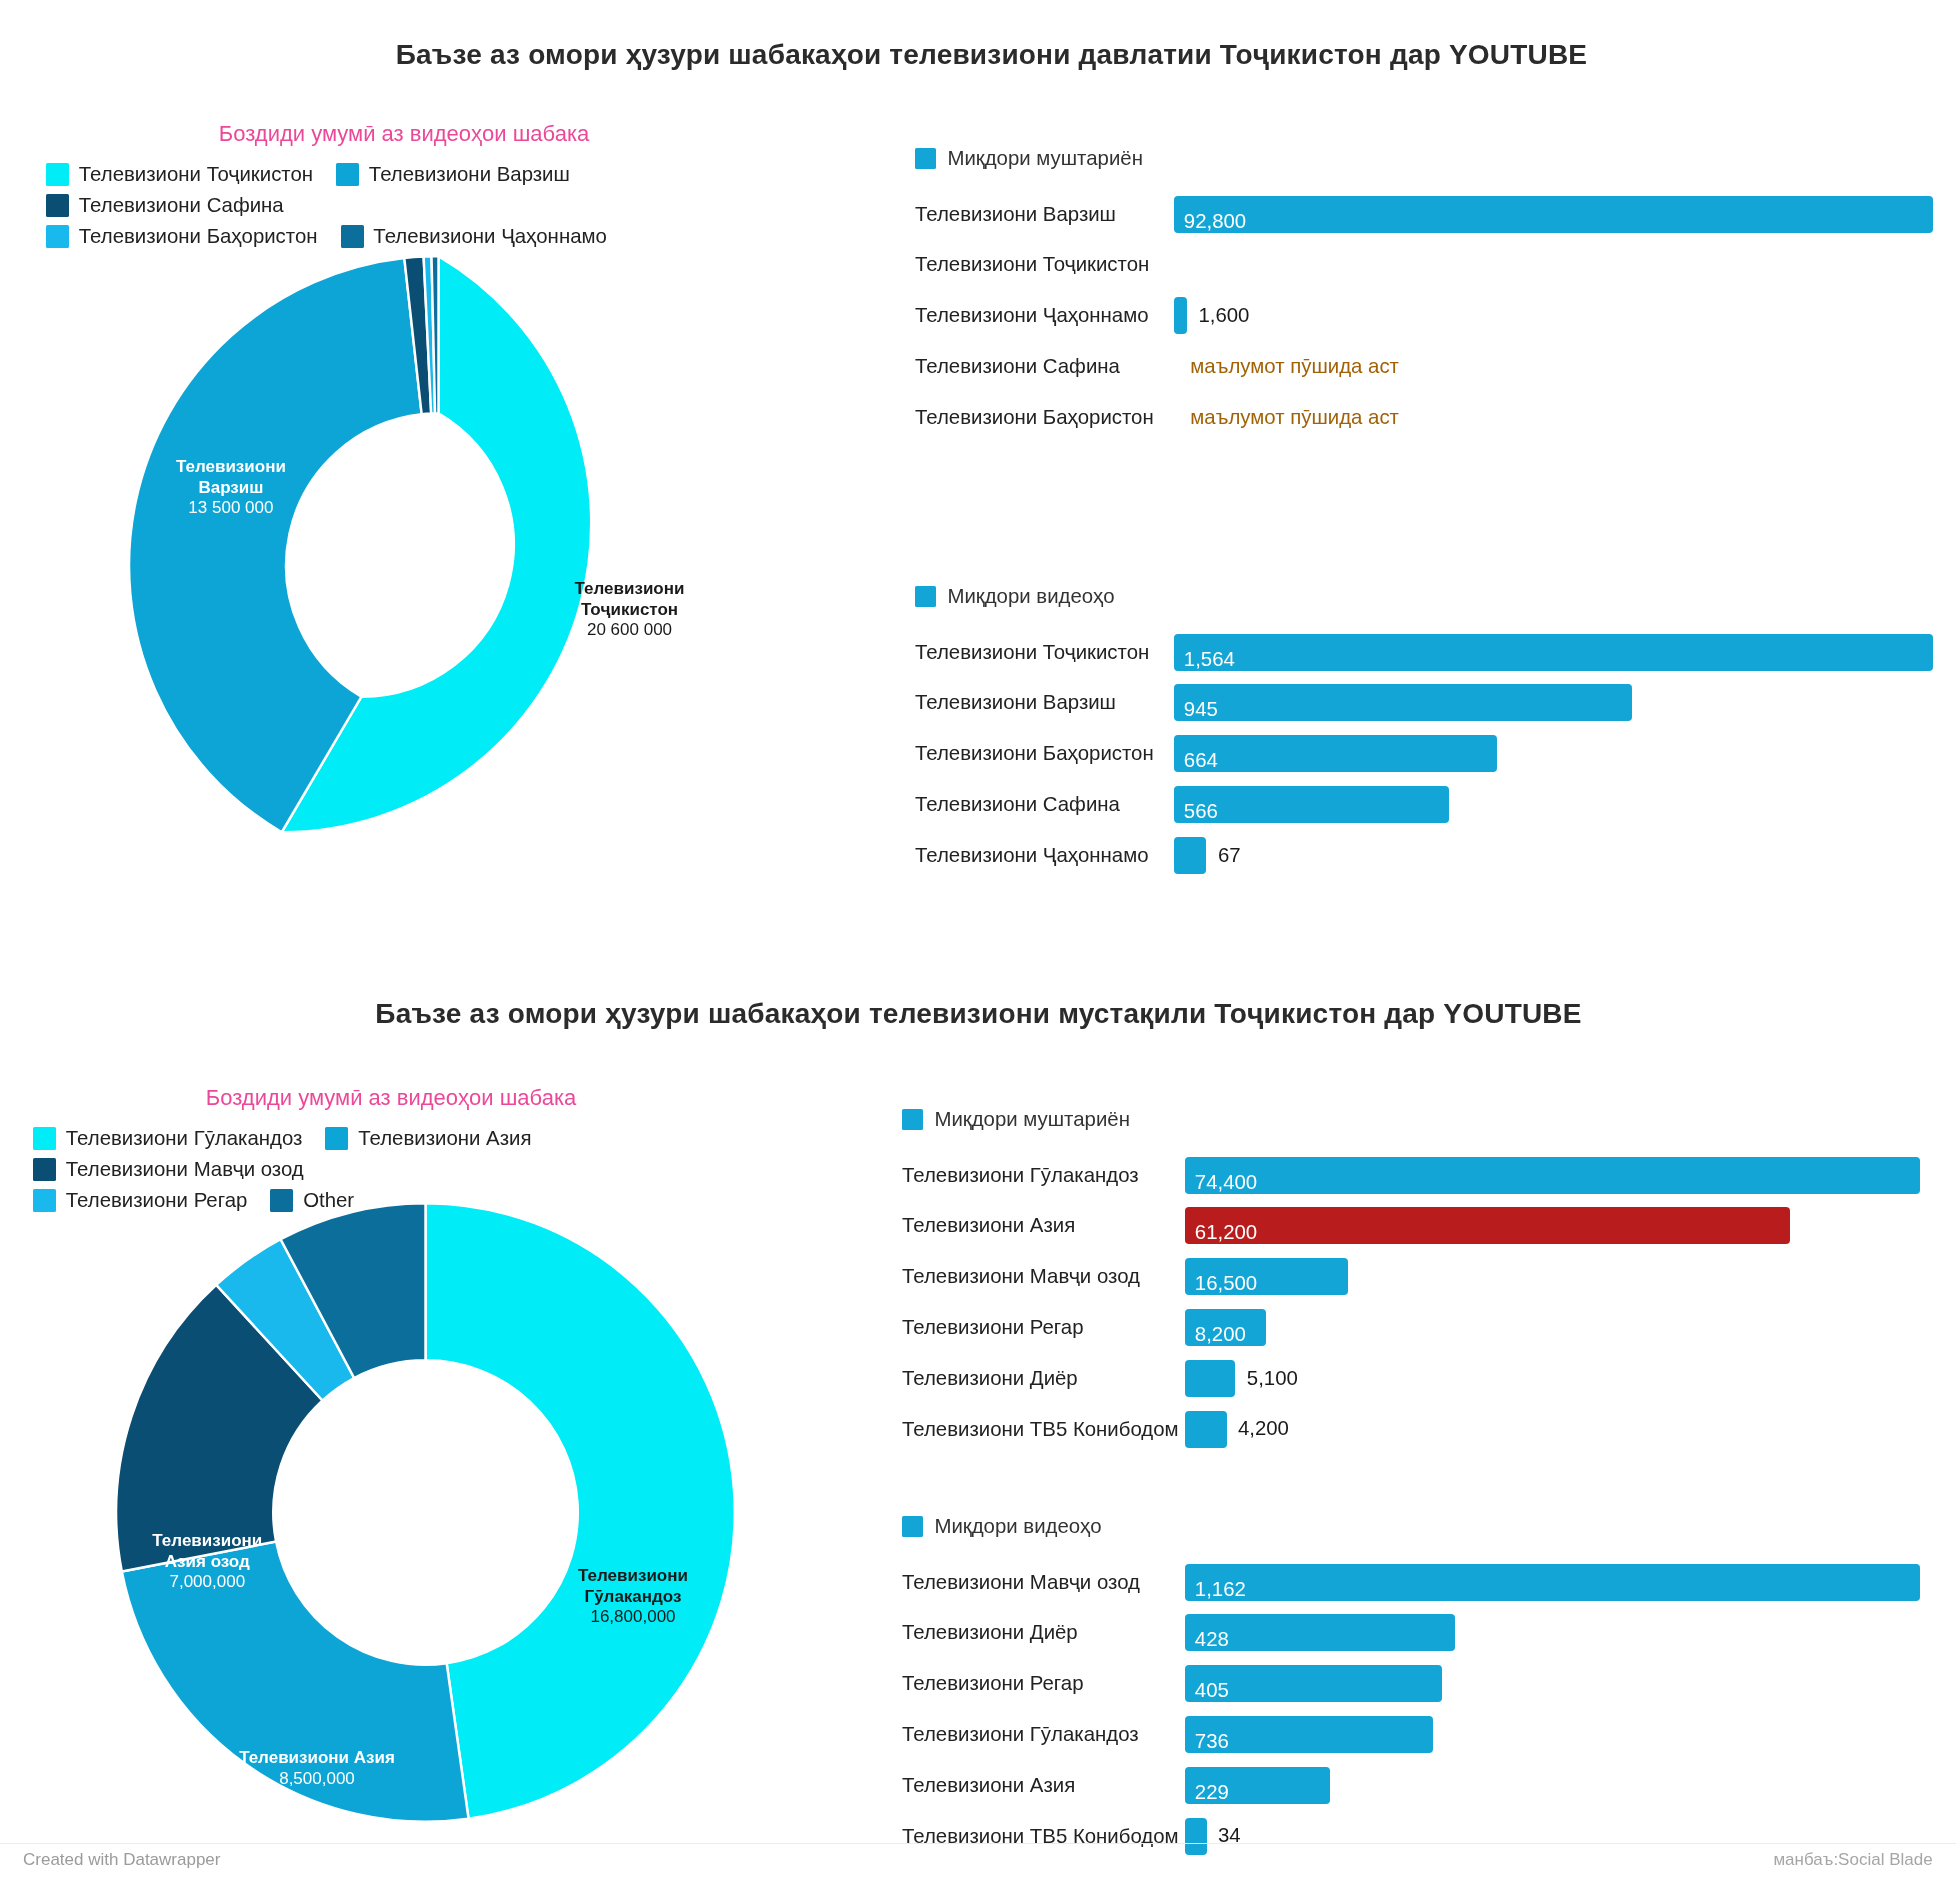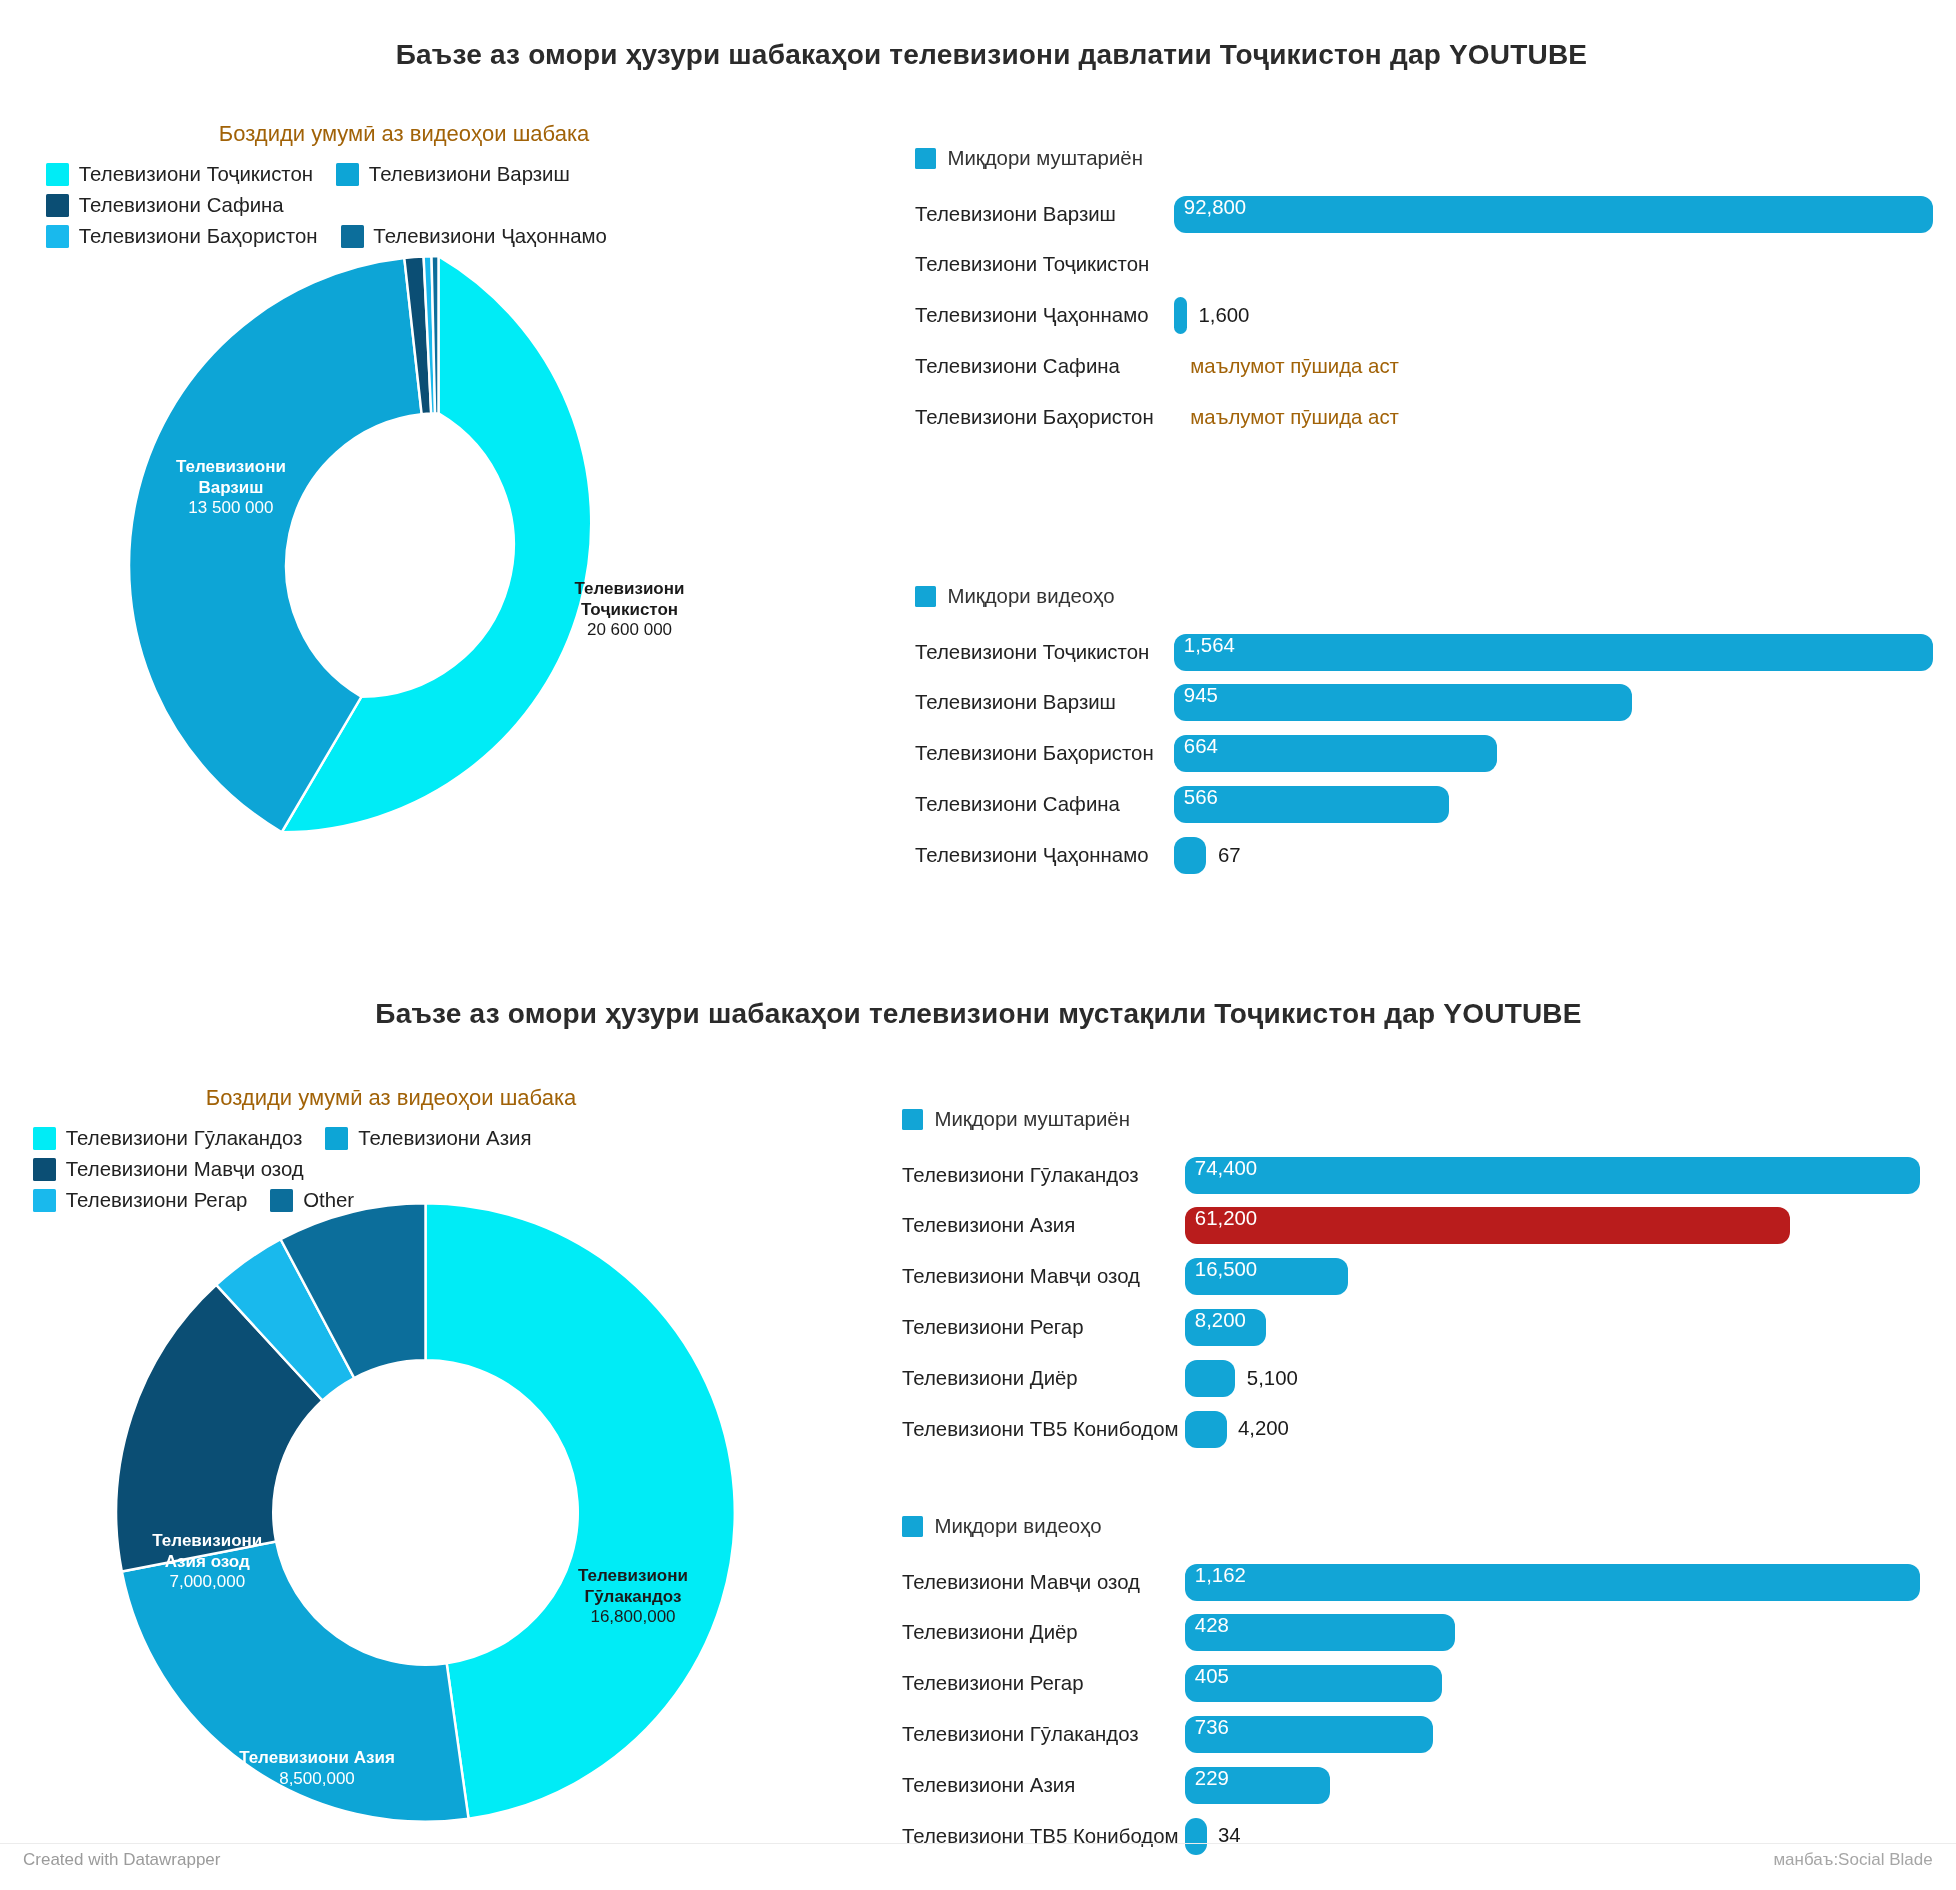--- a/index.html
+++ b/index.html
@@ -7,21 +7,21 @@
     width:1957px;height:1891px;background:#ffffff;
     font-family:"Liberation Sans","DejaVu Sans",sans-serif;
     color:#1a1a1a;position:relative;overflow:hidden;
   }
   .panel{position:absolute;left:0;width:1957px;}
   .panel-title{
     text-align:center;font-size:28px;font-weight:700;color:#2b2b2b;
     letter-spacing:0.2px;
   }
   .donut-head{
-    text-align:center;font-size:22px;color:#a16207;font-weight:400;
+    text-align:center;font-size:22px;color:#ec4899;font-weight:400;
   }
   .legend{
     display:flex;flex-wrap:wrap;align-items:flex-start;
     width:733px;margin-left:33px;margin-top:18px;
   }
   .legend-item{display:flex;align-items:center;margin:0 23px 8.1px 0;}
   .legend-sw{width:23px;height:23px;flex:none;margin-right:9.8px;border-radius:1.6px;}
   .legend-lb{font-size:20.4px;color:#222;white-space:nowrap;}
   .donut-wrap{position:relative;}
   .slice-label{
@@ -34,21 +34,21 @@
   .bars-legend{display:flex;align-items:center;margin-bottom:21px;}
   .bars-legend .sw{width:21px;height:21px;border-radius:1.6px;margin-right:11.4px;}
   .bars-legend .tx{font-size:20.4px;color:#333;}
   .brow{display:flex;align-items:center;height:46px;margin-bottom:4.9px;}
   .brow .cat{
     font-size:20.4px;color:#222;text-align:left;white-space:nowrap;
     flex:none;
   }
   .btrack{position:relative;height:37px;flex:1;}
   .bfill{
-    height:37px;display:flex;align-items:flex-start;border-radius:12px;
+    height:37px;display:flex;align-items:flex-end;border-radius:4px;
   }
   .bval{font-size:20.4px;margin-left:9.8px;white-space:nowrap;}
   .bval.inside{color:#ffffff;}
   .bval.outside{color:#1a1a1a;margin-left:11.4px;}
   .bnote{font-size:20.4px;color:#a16207;white-space:nowrap;padding-left:4.9px;}
   .footer-left{
     position:absolute;left:23px;bottom:21px;font-size:17px;color:#9b9b9b;
   }
   .footer-right{
     position:absolute;right:24.4px;bottom:21px;font-size:17px;color:#a6a6a6;

